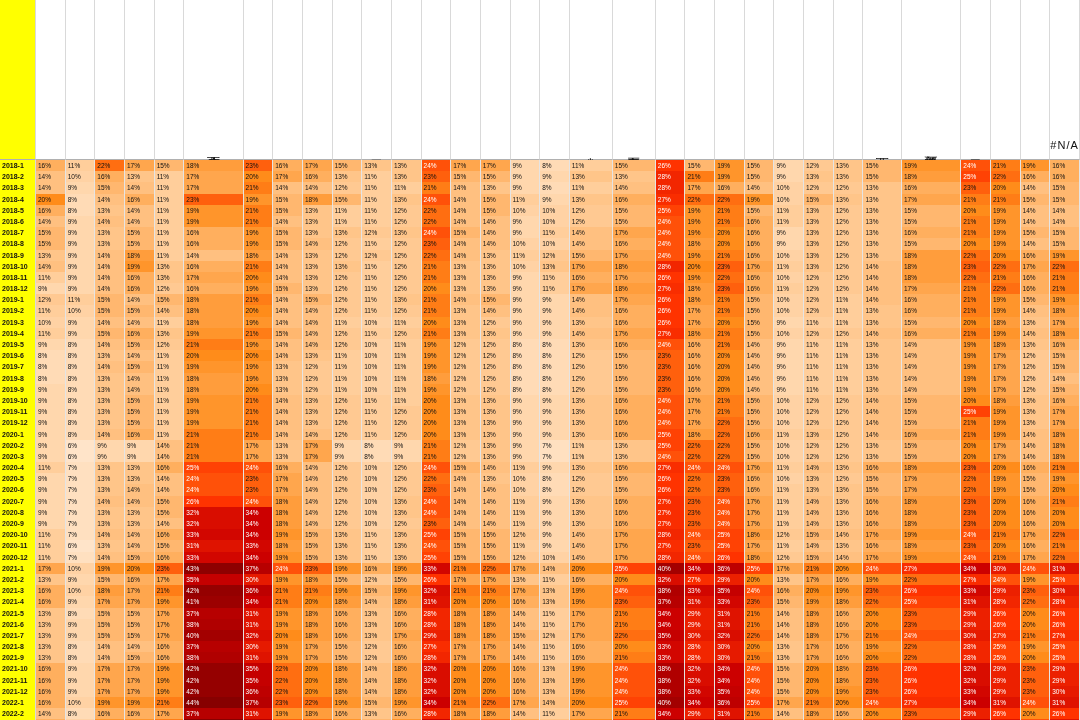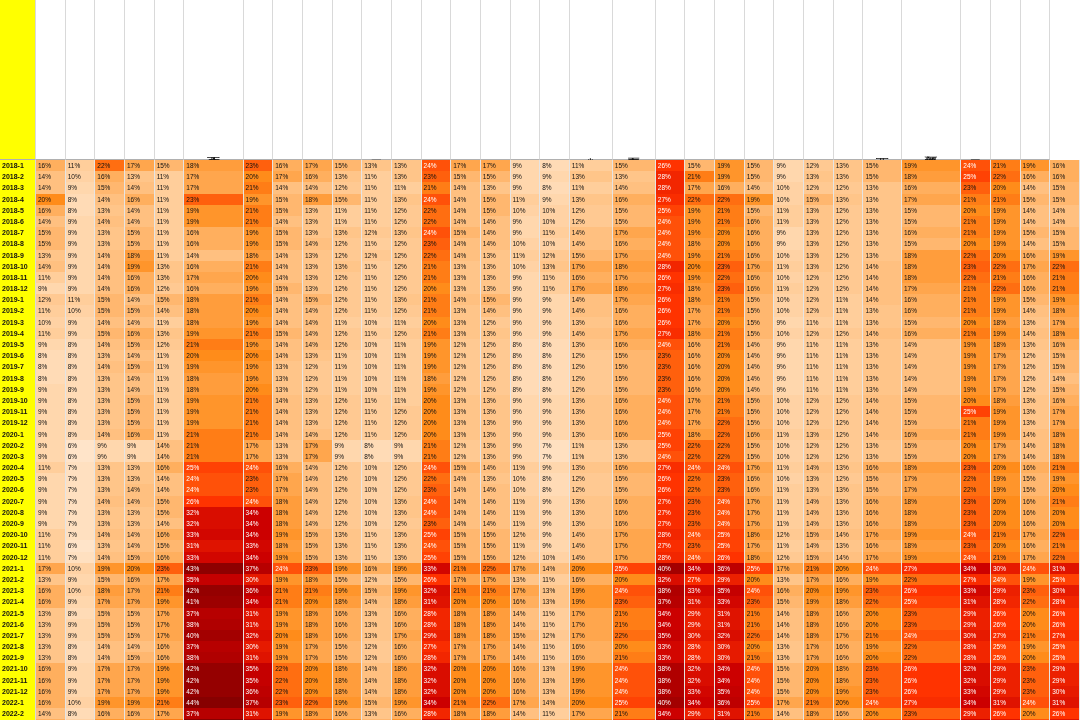--- a/index.html
+++ b/index.html
@@ -165,20 +165,23 @@
       </div>
       <div class="hcell" style="width: 29.6591px; flex: 0 0 29.6591px;">
         <span>云南省</span>
       </div>
       <div class="hcell" style="width: 29.6591px; flex: 0 0 29.6591px;">
         <span>浙江省</span>
       </div>
       <div class="hcell" style="width: 29.6591px; flex: 0 0 29.6591px;">
         <span>重庆</span>
       </div>
+      <div class="hcell na" style="width: 29.6591px; flex: 0 0 29.6591px;">
+        <span>#N/A</span>
+      </div>
     </div>
 
   <div class="body-rows" id="bodyRows">
       <div class="row">
         <div class="rl">2018-1</div>
         <div class="cell" style="width: 29.6591px; flex: 0 0 29.6591px; background: rgb(255, 175, 94);">16%</div>
         <div class="cell" style="width: 29.6591px; flex: 0 0 29.6591px; background: rgb(255, 206, 155);">11%</div>
         <div class="cell" style="width: 29.6591px; flex: 0 0 29.6591px; background: rgb(255, 110, 17);">22%</div>
         <div class="cell" style="width: 29.6591px; flex: 0 0 29.6591px; background: rgb(255, 166, 77);">17%</div>
         <div class="cell" style="width: 29.6591px; flex: 0 0 29.6591px; background: rgb(255, 183, 111);">15%</div>

